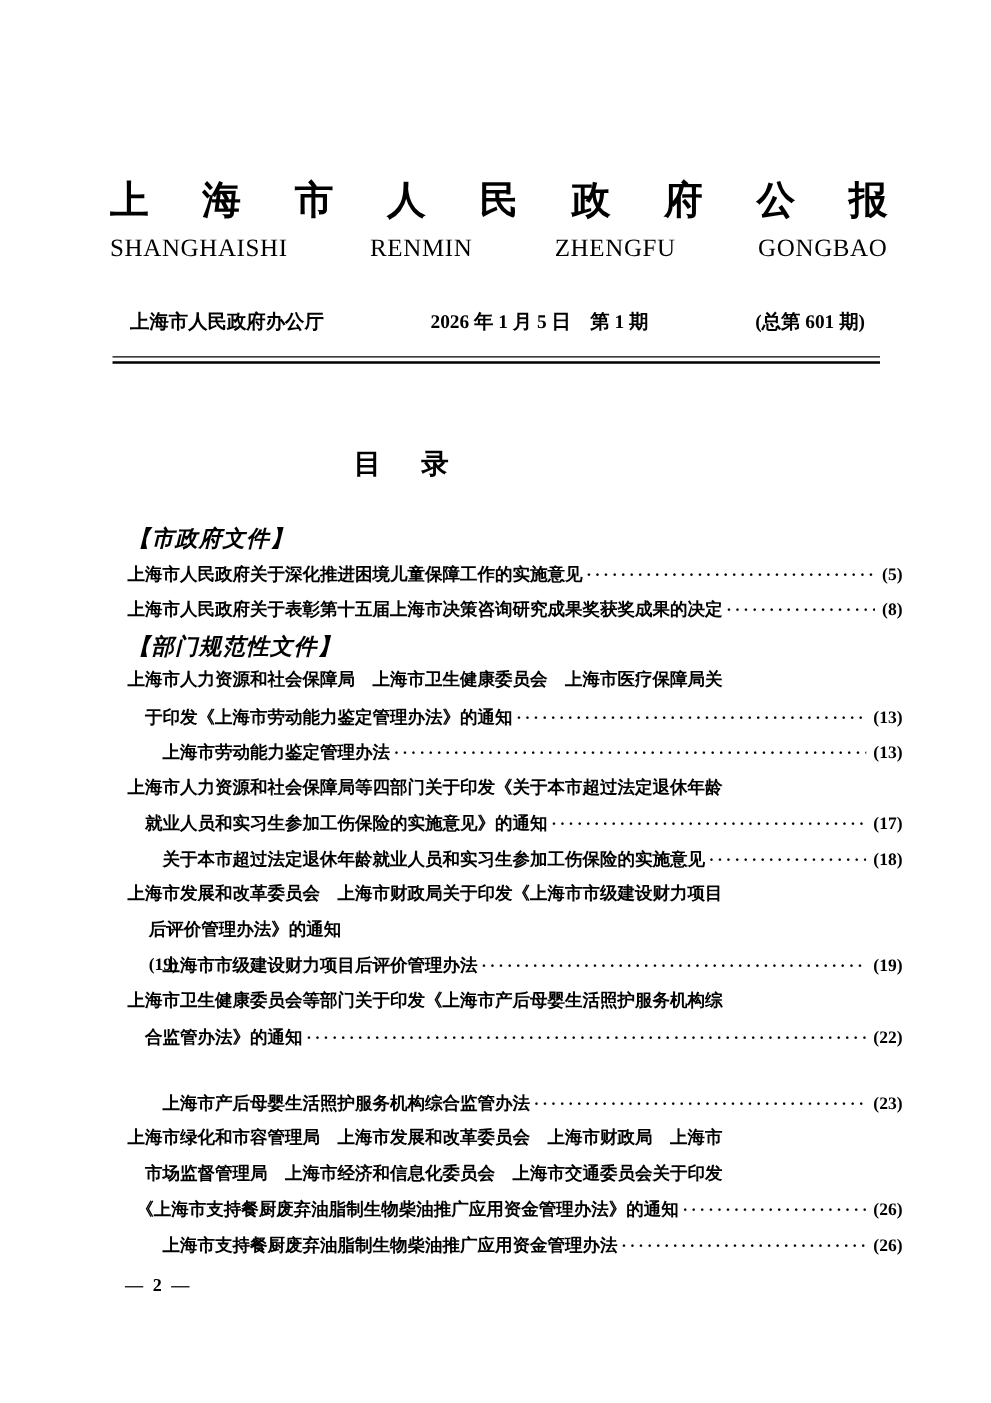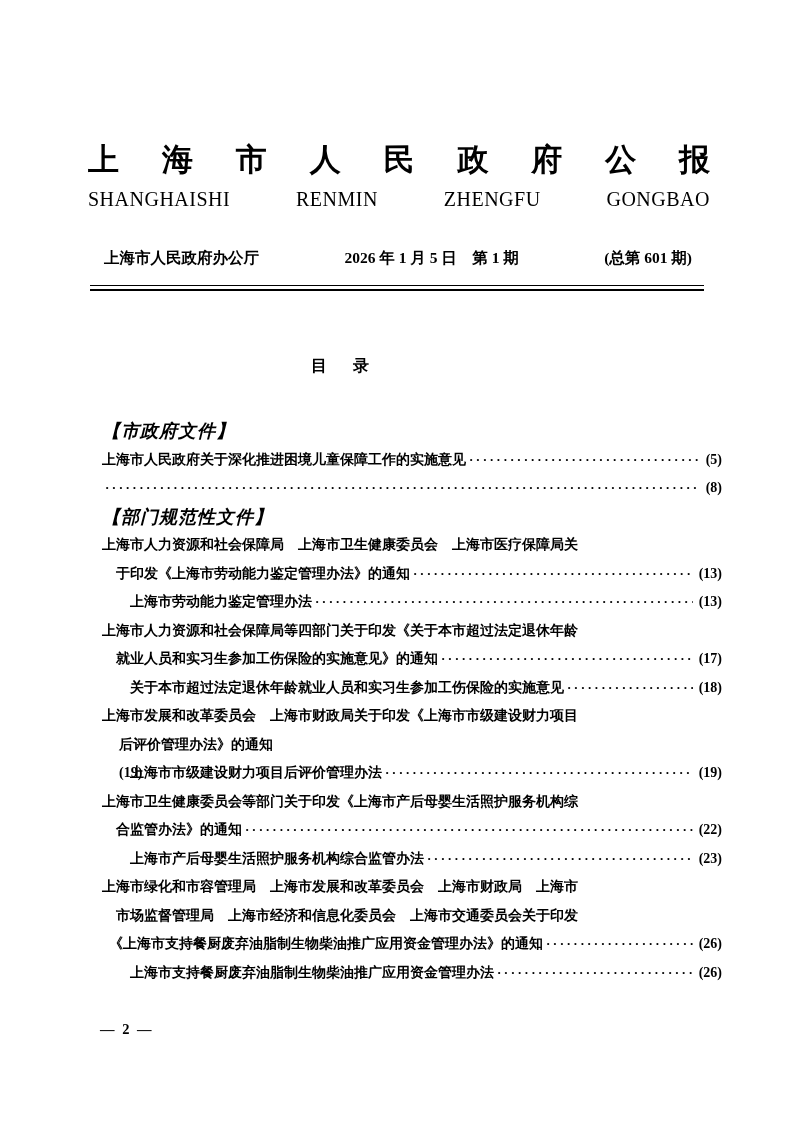--- a/index.html
+++ b/index.html
@@ -53,24 +53,23 @@
     height: 3px;
     border-top: 1px solid #000;
     border-bottom: 2px solid #000;
   }
   
   .toc-title {
     position: absolute;
     left: 0; top: 356px;
     width: 647px;
     text-align: center;
-    font-size: 16px;
+    font-size: 22px;
     font-weight: bold;
     letter-spacing: 5px;
-    padding-left: 19px;
   }
   .toc-list {
     position: absolute;
     left: 102px; top: 417px;
     width: 620px;
   }
   .toc-section {
     height: 28.5px;
     line-height: 28.5px;
     font-size: 18px;
@@ -144,20 +143,21 @@
   <div class="toc-title">目　录</div>
 
   <div class="toc-list" id="toc-list">
       <div class="toc-section">【市政府文件】</div>
       <div class="toc-row" style="padding-left: 0px;">
         <span class="toc-text">上海市人民政府关于深化推进困境儿童保障工作的实施意见</span>
         <span class="leader"></span>
         <span class="toc-page">(5)</span>
       </div>
       <div class="toc-row" style="padding-left: 0px;">
+        <span class="toc-text">上海市人民政府关于表彰第十五届上海市决策咨询研究成果奖获奖成果的决定</span>
         <span class="leader"></span>
         <span class="toc-page">(8)</span>
       </div>
       <div class="toc-section">【部门规范性文件】</div>
       <div class="toc-row" style="padding-left: 0px;">
         <span class="toc-text">上海市人力资源和社会保障局　上海市卫生健康委员会　上海市医疗保障局关</span>
       </div>
       <div class="toc-row" style="padding-left: 14px;">
         <span class="toc-text">于印发《上海市劳动能力鉴定管理办法》的通知</span>
         <span class="leader"></span>
@@ -195,21 +195,21 @@
         <span class="toc-page">(19)</span>
       </div>
       <div class="toc-row" style="padding-left: 0px;">
         <span class="toc-text">上海市卫生健康委员会等部门关于印发《上海市产后母婴生活照护服务机构综</span>
       </div>
       <div class="toc-row" style="padding-left: 14px; justify-content: flex-end;">
         <span class="toc-text">合监管办法》的通知</span>
         <span class="leader"></span>
         <span class="toc-page">(22)</span>
       </div>
-      <div class="toc-row" style="padding-left: 28px;">
+      <div class="toc-row" style="padding-left: 28px; margin-top: 24px;">
         <span class="toc-text">上海市产后母婴生活照护服务机构综合监管办法</span>
         <span class="leader"></span>
         <span class="toc-page">(23)</span>
       </div>
       <div class="toc-row" style="padding-left: 0px;">
         <span class="toc-text">上海市绿化和市容管理局　上海市发展和改革委员会　上海市财政局　上海市</span>
       </div>
       <div class="toc-row" style="padding-left: 14px;">
         <span class="toc-text">市场监督管理局　上海市经济和信息化委员会　上海市交通委员会关于印发</span>
       </div>

